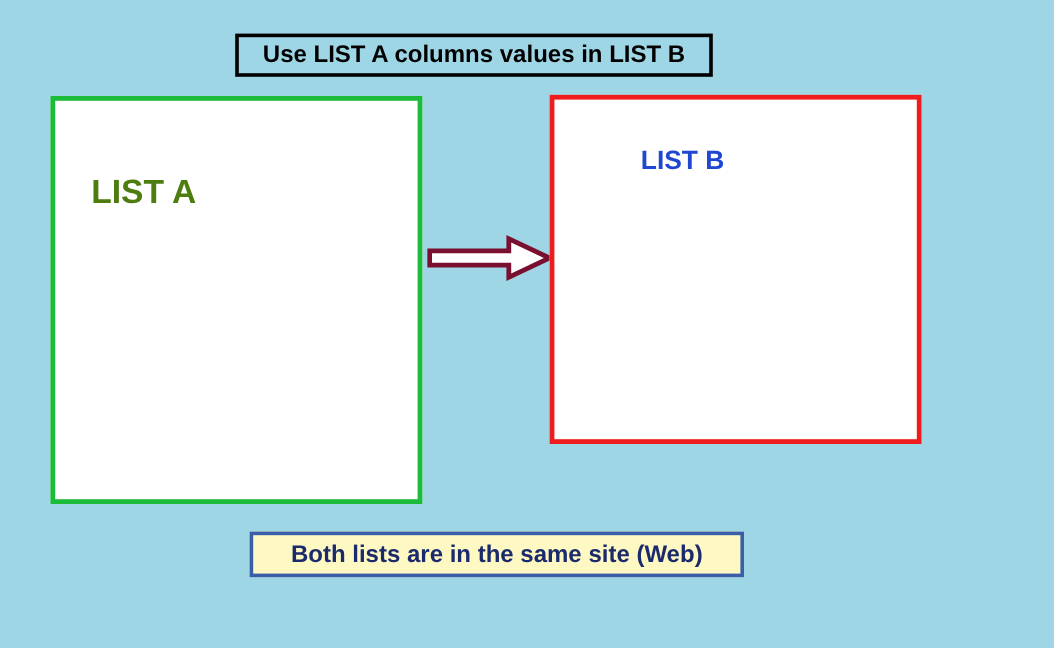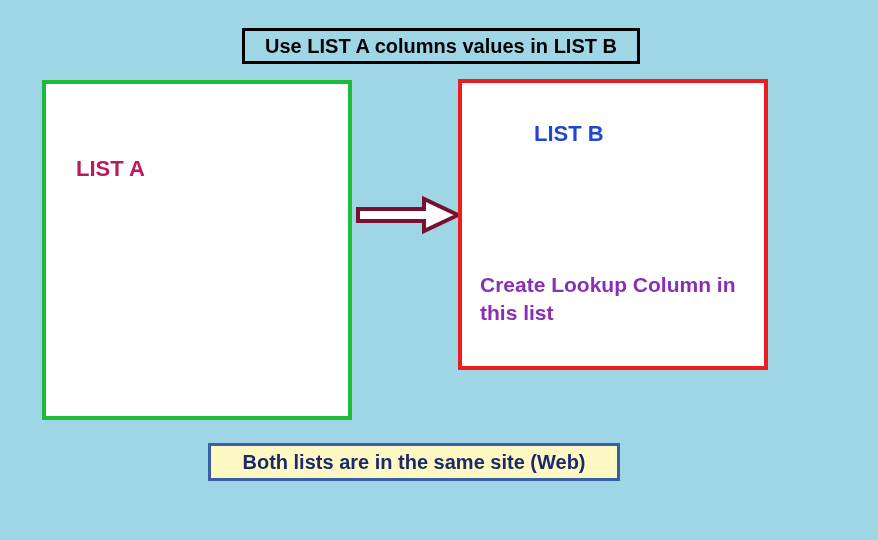--- a/index.html
+++ b/index.html
@@ -18,43 +18,42 @@
       position: absolute;
       top: 28px;
       left: 196px;
       width: 398px;
       height: 36px;
       border: 3px solid #000;
       background: #9fd6e6;
       display: flex;
       align-items: center;
       justify-content: center;
-      margin-left: 46px;
     }
     .title-text {
       font-size: 20px;
       font-weight: bold;
       color: #000;
     }
     .box-a {
       position: absolute;
       top: 80px;
       left: 42px;
       width: 310px;
       height: 340px;
       border: 4px solid #1dbb3a;
       background: #fff;
     }
     .box-a-label {
       position: absolute;
-      top: 72px;
+      top: 60px;
       left: 30px;
-      font-size: 22px;
+      font-size: 28px;
       font-weight: bold;
-      color: #be185d;
+      color: #4d7c0f;
     }
     .box-b {
       position: absolute;
       top: 79px;
       left: 458px;
       width: 310px;
       height: 291px;
       border: 4px solid #ee1c1c;
       background: #fff;
     }
@@ -111,18 +110,17 @@
 <div class="box-a">
   <div class="box-a-label">LIST A</div>
 </div>
 
 <svg class="arrow" viewBox="0 0 105 40">
   <path d="M 2 14 L 68 14 L 68 4 L 102 20 L 68 36 L 68 26 L 2 26 Z" fill="#fff" stroke="#7a1030" stroke-width="4" stroke-linejoin="miter"></path>
 </svg>
 
 <div class="box-b">
   <div class="box-b-label">LIST B</div>
-  <div class="box-b-desc">Create Lookup Column in this list</div>
 </div>
 
 <div class="footer-box">
   <span class="footer-text">Both lists are in the same site (Web)</span>
 </div>
 
 </body></html>

